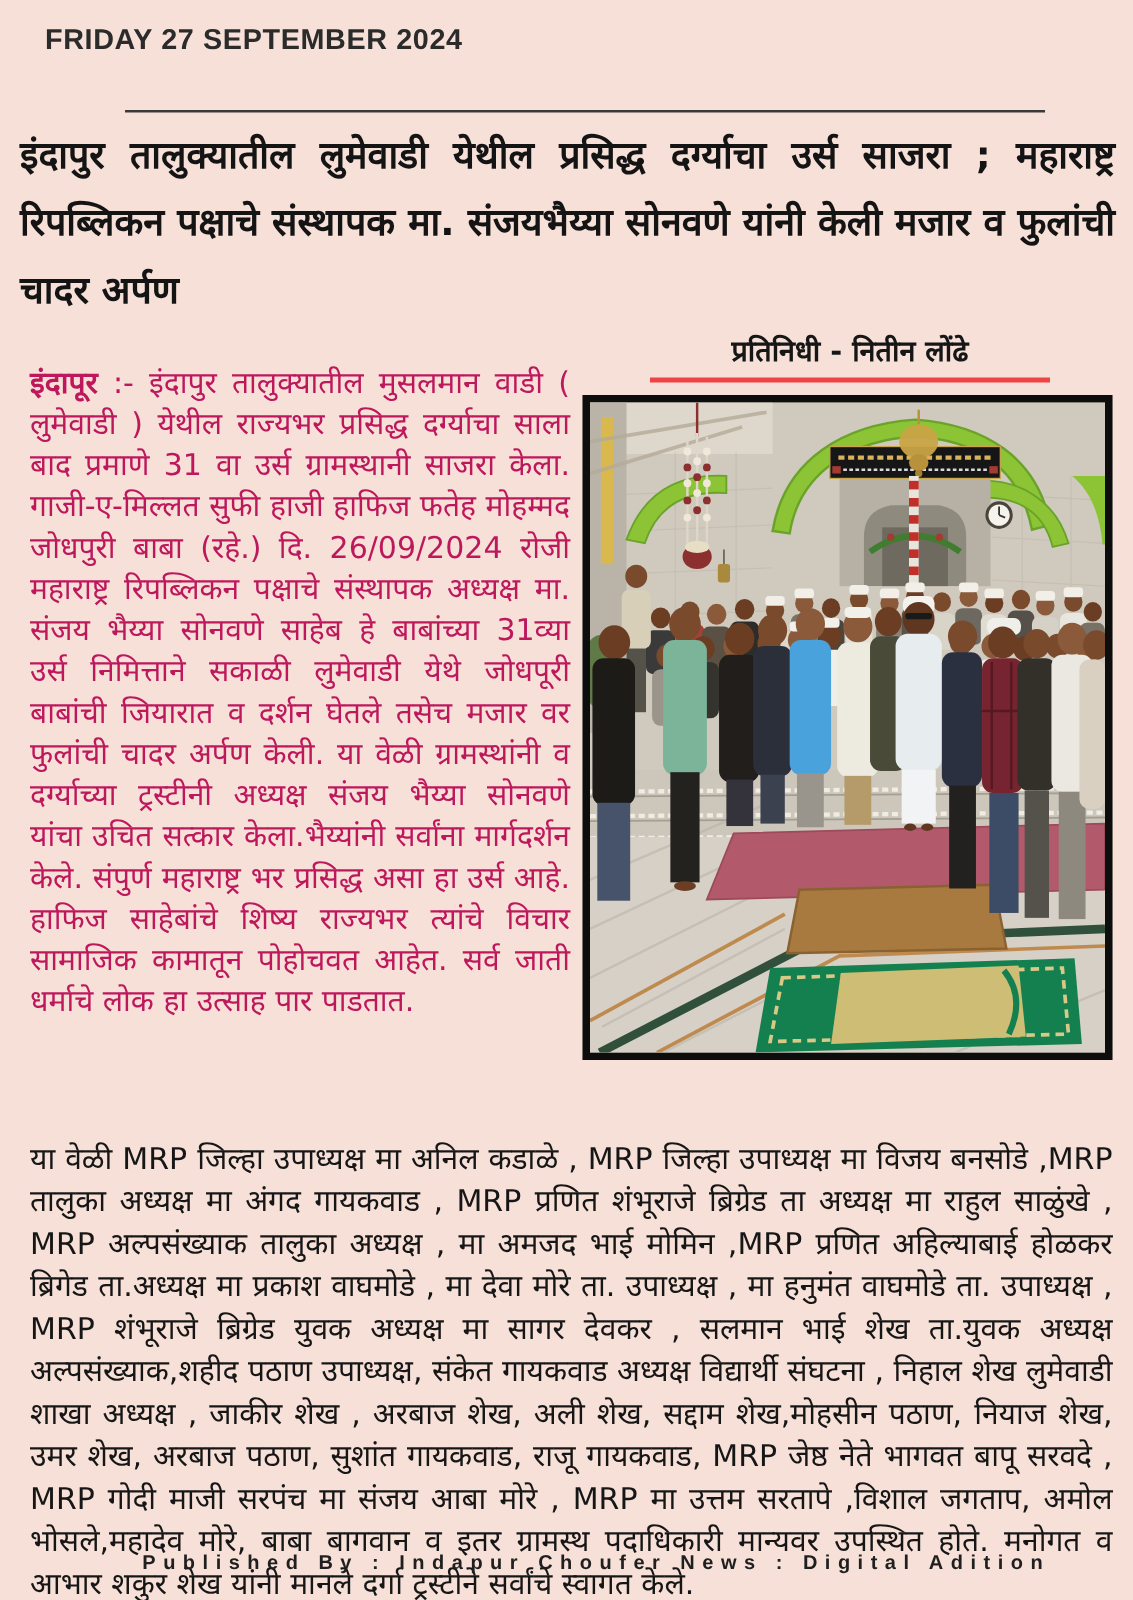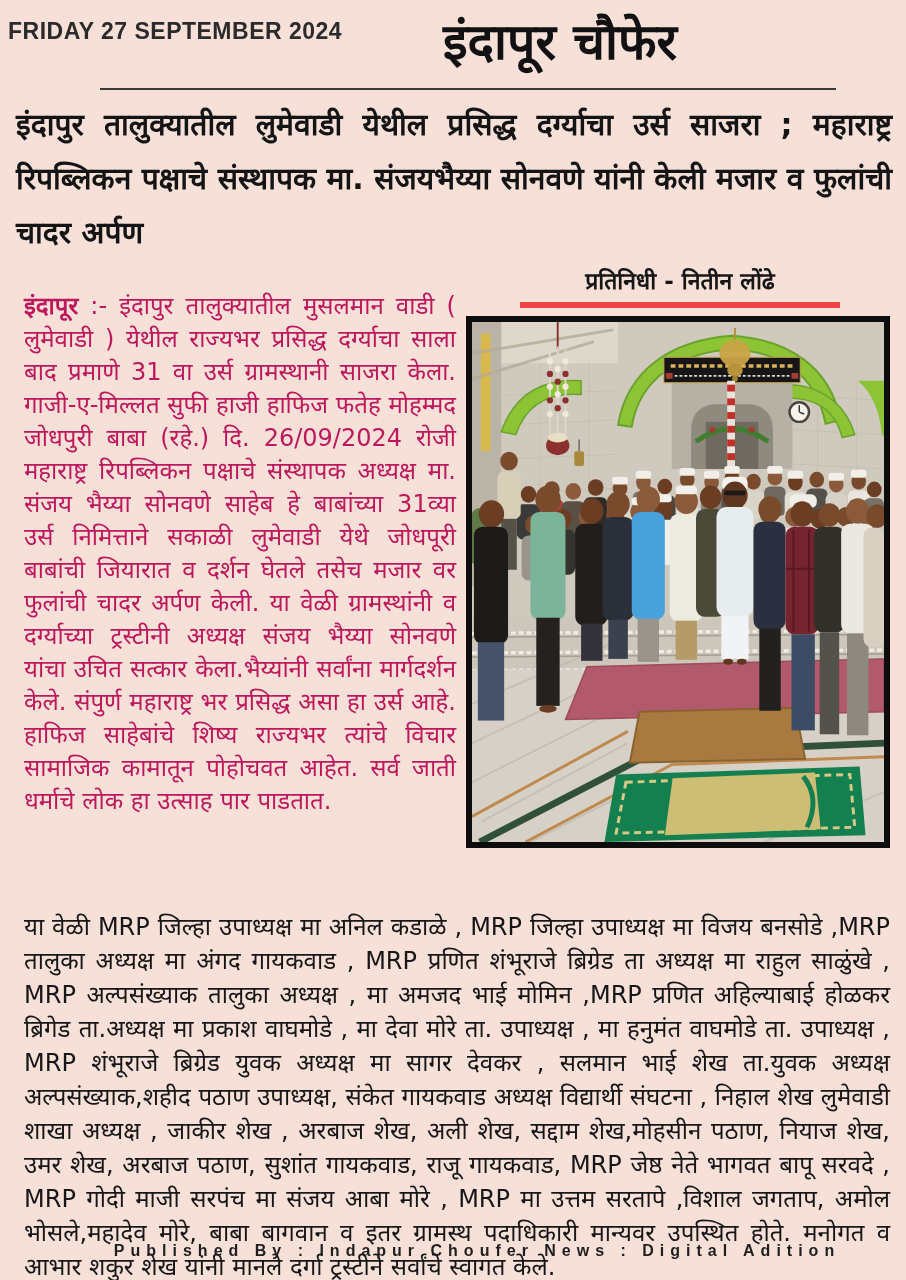--- a/index.html
+++ b/index.html
@@ -1,48 +1,47 @@
 <!DOCTYPE html>
 <html><head>
 <meta charset="utf-8">
 <style>
   html,body{margin:0;padding:0;}
   body{width:906px;height:1280px;background:#f6e0d8;overflow:hidden;
        font-family:"DejaVu Sans",sans-serif;color:#1c1c1c;}
   .page{position:relative;width:906px;height:1280px;background:#f6e0d8;}
   .abs{position:absolute;}
-  .date{left:8px;top:18px;font-family:"Liberation Sans",sans-serif;
+  .date{left:36px;top:18px;font-family:"Liberation Sans",sans-serif;
         font-size:23px;font-weight:700;color:#2b2b2b;letter-spacing:.5px;}
   .masthead{left:250px;top:2px;width:620px;text-align:center;
         font-size:50px;font-weight:800;line-height:80px;color:#111;}
   .masthead-rule{left:100px;top:88px;width:736px;height:2px;background:#3a3a3a;}
   .headline{left:16px;top:98px;width:876px;font-size:30px;font-weight:800;
         line-height:54px;text-align:justify;color:#141414;}
   .byline{left:520px;top:264px;width:320px;text-align:center;font-size:23px;
-        font-weight:600;padding-bottom:6px;border-bottom:6px solid #ef4444;color:#161616;}
+        font-weight:600;padding-bottom:6px;border-bottom:4px solid #ef4444;color:#161616;}
   .col-left{left:24px;top:290px;width:432px;font-size:24px;line-height:33px;
         text-align:justify;color:#be185d;}
   .col-left b{font-weight:800;}
   .photo-frame{left:466px;top:316px;width:424px;height:532px;
         border:6px solid #0d0d0d;box-sizing:border-box;background:#cfc9be;}
   .photo-frame svg{display:block;width:100%;height:100%;}
   .col-bottom{left:24px;top:910px;width:866px;font-size:24px;line-height:34px;
         text-align:justify;color:#161616;}
   .footer{left:0;top:1242px;width:906px;text-align:center;
         font-family:"Liberation Sans",sans-serif;font-size:16px;font-weight:700;
         letter-spacing:6px;color:#1f1f1f;padding-left:24px;}
 </style>
 </head>
 <body>
 
 <div class="page">
 
   <div class="abs date">FRIDAY 27 SEPTEMBER 2024</div>
 
-  <div class="abs masthead">इंदापूर चौफेर</div>
   <div class="abs masthead-rule"></div>
 
   <div class="abs headline">इंदापुर तालुक्यातील लुमेवाडी येथील प्रसिद्ध दर्ग्याचा उर्स साजरा ; महाराष्ट्र रिपब्लिकन पक्षाचे संस्थापक मा. संजयभैय्या सोनवणे यांनी केली मजार व फुलांची चादर अर्पण</div>
 
   <div class="abs byline">प्रतिनिधी - नितीन लोंढे</div>
 
   <div class="abs col-left"><b>इंदापूर</b><span> :- इंदापुर तालुक्यातील मुसलमान वाडी ( लुमेवाडी ) येथील राज्यभर प्रसिद्ध दर्ग्याचा साला बाद प्रमाणे 31 वा उर्स ग्रामस्थानी साजरा केला. गाजी-ए-मिल्लत सुफी हाजी हाफिज फतेह मोहम्मद जोधपुरी बाबा (रहे.) दि. 26/09/2024 रोजी महाराष्ट्र रिपब्लिकन पक्षाचे संस्थापक अध्यक्ष मा. संजय भैय्या सोनवणे साहेब हे बाबांच्या 31व्या उर्स निमित्ताने सकाळी लुमेवाडी येथे जोधपूरी बाबांची जियारात व दर्शन घेतले तसेच मजार वर फुलांची चादर अर्पण केली. या वेळी ग्रामस्थांनी व दर्ग्याच्या ट्रस्टीनी अध्यक्ष संजय भैय्या सोनवणे यांचा उचित सत्कार केला.भैय्यांनी सर्वांना मार्गदर्शन केले. संपुर्ण महाराष्ट्र भर प्रसिद्ध असा हा उर्स आहे. हाफिज साहेबांचे शिष्य राज्यभर त्यांचे विचार सामाजिक कामातून पोहोचवत आहेत. सर्व जाती धर्माचे लोक हा उत्साह पार पाडतात.</span></div>
 
   <div class="abs photo-frame">
     <svg viewBox="0 0 423 531" preserveAspectRatio="none">

